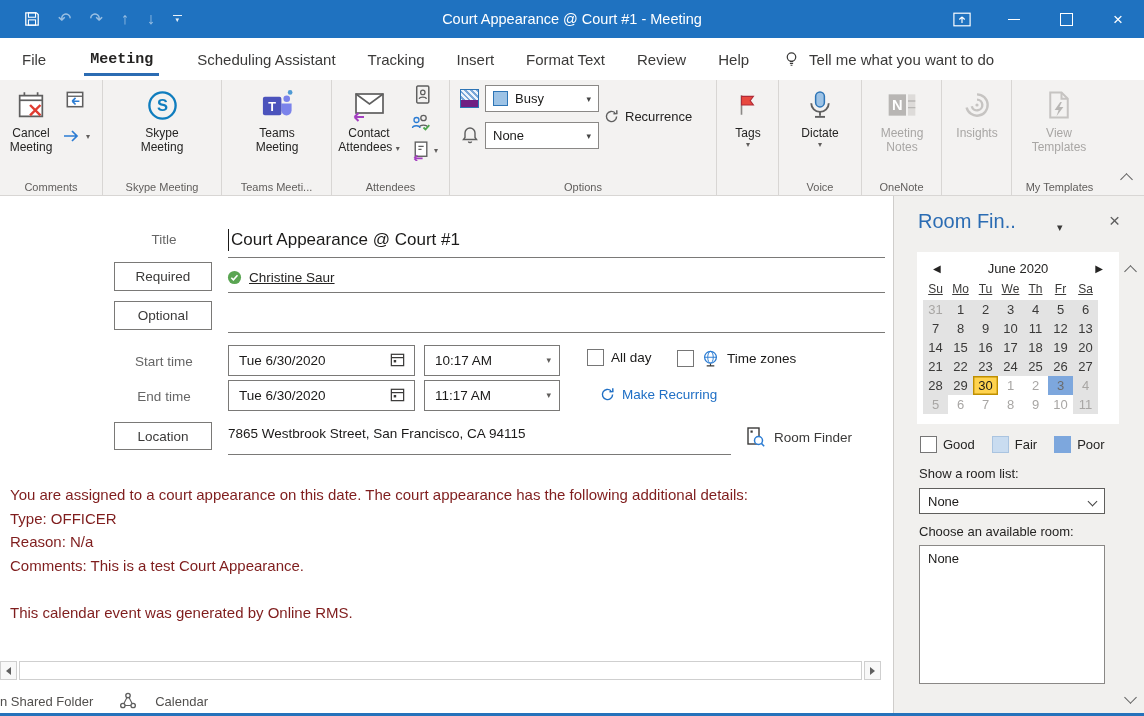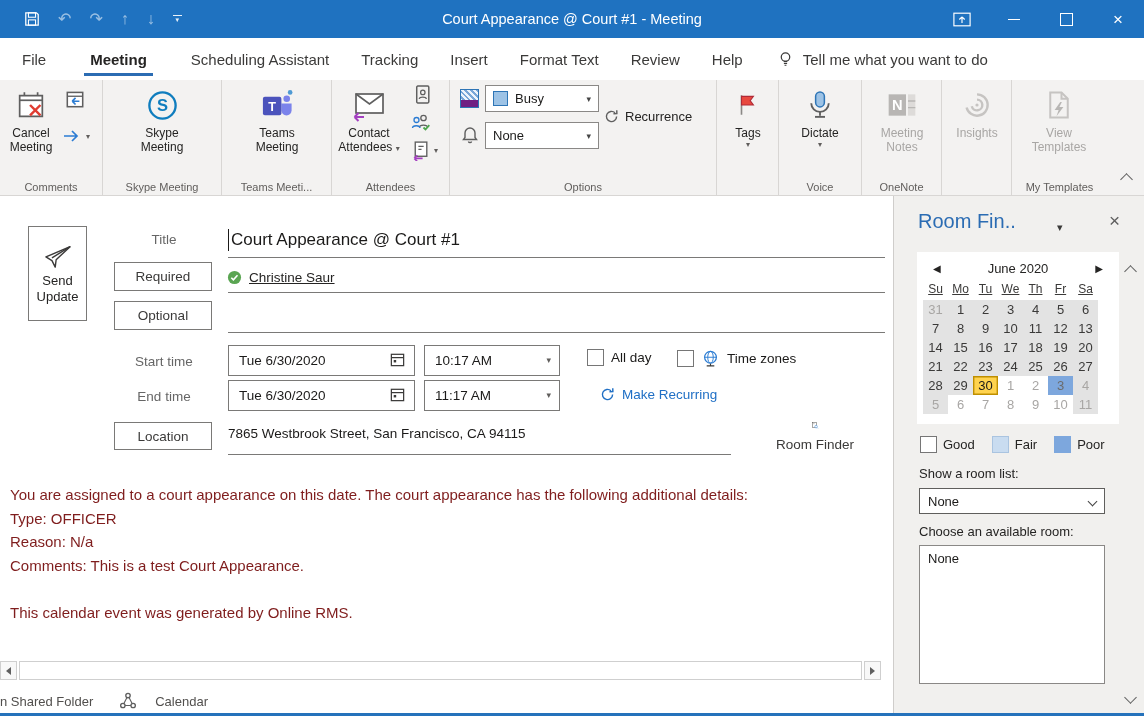--- a/index.html
+++ b/index.html
@@ -16,21 +16,21 @@
   .tbar-title{position:absolute;left:0;right:0;top:0;height:41px;line-height:38px;text-align:center;
     color:#fff;font-size:14.5px;}
   .winctl{position:absolute;right:0;top:0;height:38px;display:flex;align-items:center;}
   .winbtn{width:52px;height:38px;display:flex;align-items:center;justify-content:center;color:#fff;}
   .minglyph{width:12px;border-top:1.6px solid #fff;}
   .maxglyph{width:11px;height:11px;border:1.4px solid #fff;}
   .closeglyph{font-size:17px;line-height:17px;}
   
   .tabrow{position:absolute;left:0;top:38px;width:100%;height:42px;background:#fff;display:flex;align-items:stretch;font-size:15px;color:#3b3a39;}
   .tab{display:flex;align-items:center;position:relative;padding:0 2px;}
-  .tab.active{font-weight:bold;color:#252423;}
+  .tab.active{font-weight:bold;color:#252423;font-family:Liberation Mono, monospace;}
   .tab.active::after{content:"";position:absolute;left:-4px;right:-4px;bottom:4px;height:3px;background:#2b6cb3;}
   .tellme{display:flex;align-items:center;gap:9px;color:#3b3a39;}
   
   .ribbon{position:absolute;left:0;top:80px;width:100%;height:116px;background:#f3f2f1;border-bottom:1px solid #d8d6d4;display:flex;box-sizing:border-box;}
   .rgroup{position:relative;border-right:1px solid #d8d6d4;box-sizing:border-box;flex:none;}
   .gbody{position:relative;height:95px;}
   .glabel{position:absolute;bottom:2px;left:0;right:0;text-align:center;font-size:11px;color:#605e5c;white-space:nowrap;overflow:hidden;}
   .bigbtn{position:absolute;top:0;display:flex;flex-direction:column;align-items:center;padding-top:6px;box-sizing:border-box;}
   .bigbtn .bicon{height:38px;display:flex;align-items:center;justify-content:center;}
   .bigbtn .btxt{font-size:12px;line-height:14px;text-align:center;color:#252423;margin-top:2px;}
@@ -55,21 +55,21 @@
   .sendupdate .stxt{font-size:13px;line-height:16px;color:#252423;text-align:center;}
   .title-val{position:absolute;left:228px;top:33px;font-size:17px;color:#1b1a19;display:flex;align-items:center;}
   .tcaret{width:1px;height:22px;background:#1b1a19;margin-right:2px;}
   .req-row{position:absolute;left:227px;top:66px;height:30px;display:flex;align-items:center;gap:7px;}
   .attendee-link{font-size:13.5px;color:#252423;text-decoration:underline;}
   .dtbox{position:absolute;height:31px;background:#fff;border:1px solid #7a7977;box-sizing:border-box;display:flex;align-items:center;padding:0 8px 0 10px;font-size:13.5px;color:#1b1a19;}
   .dtbox .cal-ic{margin-left:auto;}
   .cbrow{position:absolute;display:flex;align-items:center;gap:7px;font-size:13.5px;color:#1b1a19;}
   .cb{width:17px;height:17px;border:1px solid #767676;background:#fff;box-sizing:border-box;flex:none;}
   .linkrow{position:absolute;display:flex;align-items:center;gap:6px;font-size:13.5px;color:#1f6fc5;}
-  .rfbtn{position:absolute;left:744px;top:226px;width:142px;height:30px;display:flex;align-items:center;gap:8px;font-size:13.5px;color:#3b3a39;flex-direction:column;}
+  .rfbtn{position:absolute;left:744px;top:226px;width:142px;height:30px;display:flex;align-items:center;gap:8px;font-size:13.5px;color:#3b3a39;}
   .msg{position:absolute;left:10px;top:287px;font-size:15px;color:#7f1d1d;line-height:23.5px;width:870px;}
   .bodyline{min-height:23.5px;}
   
   .hscroll{position:absolute;left:0;top:465px;width:881px;height:19px;display:flex;gap:2px;}
   .sbtn{width:17px;border:1px solid #cfcfcf;background:#f8f8f8;display:flex;align-items:center;justify-content:center;box-sizing:border-box;}
   .strack{flex:1;border:1px solid #cfcfcf;background:#fff;box-sizing:border-box;}
   .tri-l{width:0;height:0;border:4px solid transparent;border-right:5px solid #5f5f5f;margin-left:-4px;}
   .tri-r{width:0;height:0;border:4px solid transparent;border-left:5px solid #5f5f5f;margin-right:-4px;}
   
   .statusbar{position:absolute;left:0;top:690px;width:893px;height:23px;display:flex;align-items:center;font-size:13px;color:#514f4d;background:#fff;}
@@ -375,27 +375,20 @@
         </div>
       </div>
       <div class="glabel">My Templates</div>
     </div>
 
     <span class="ribcollapse"><span class="chev up"></span></span>
   </div>
 
   <div class="main">
 
-    <div class="sendupdate">
-      <svg width="30" height="26" viewBox="0 0 32 28">
-          <path d="M3 15L29 4 14 18l-1 8-3.5-7z" fill="none" stroke="#3b3a39" stroke-width="1.5" stroke-linejoin="round"></path>
-          <path d="M29 4L9.5 16" stroke="#3b3a39" stroke-width="1.5"></path>
-        </svg>
-      <span class="stxt">Send Update</span>
-    </div>
 
     <div class="flabel" style="left:115px;top:36px;width:98px">Title</div>
     <div class="title-val">
         <span class="tcaret"></span>
         <span>Court Appearance @ Court #1</span>
       </div>
     <div class="uline" style="left:228px;top:61px;width:657px"></div>
 
     <div class="fbtn" style="left:114px;top:66px;width:98px;height:29px">Required</div>
     <div class="req-row">

